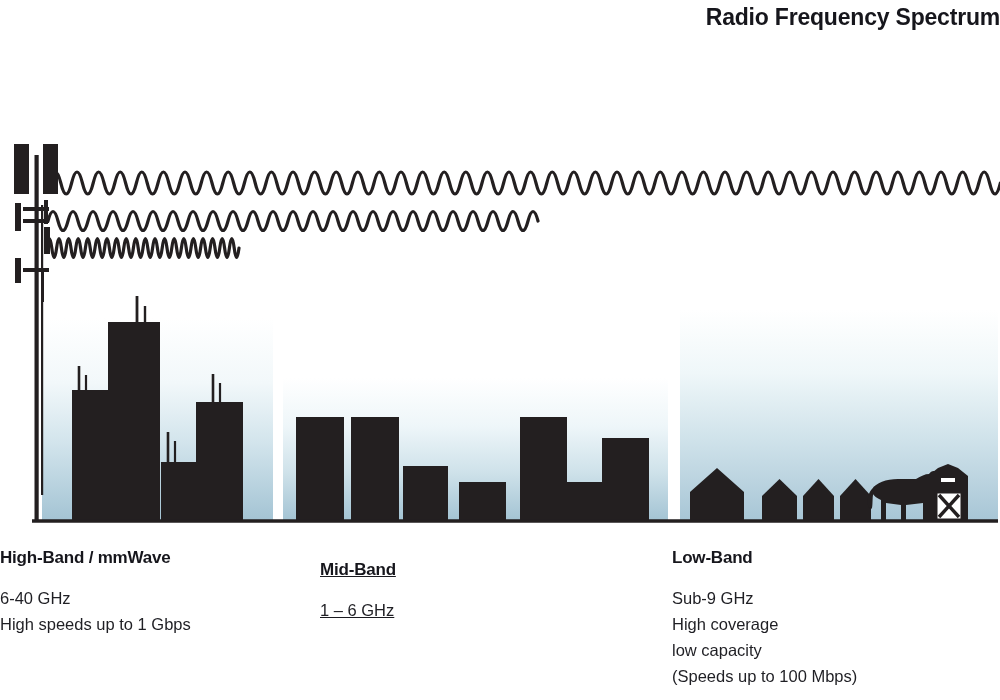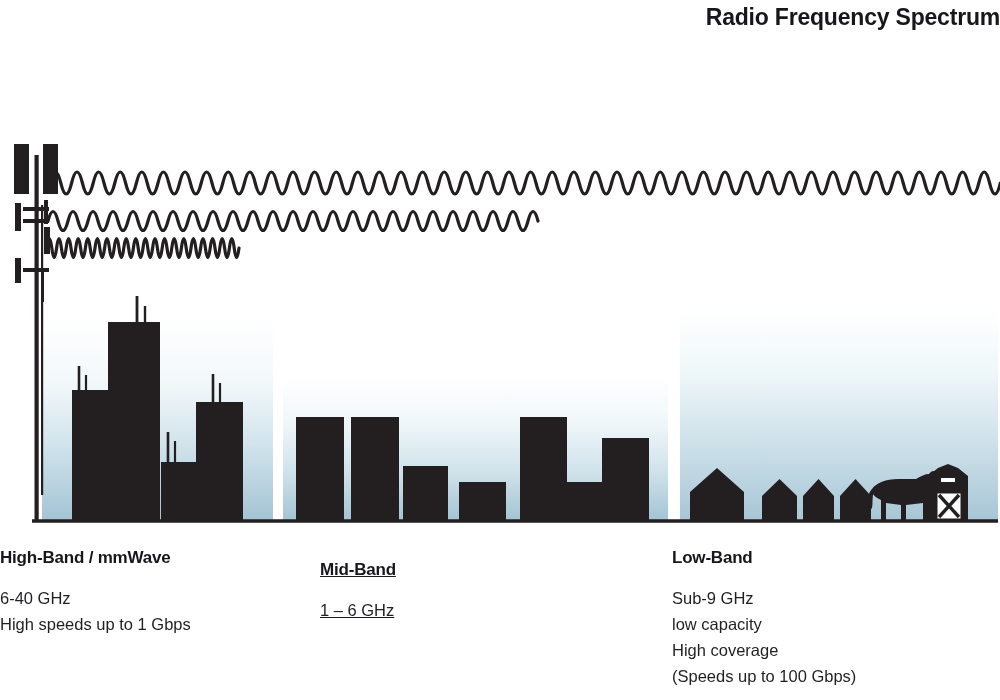--- a/index.html
+++ b/index.html
@@ -220,17 +220,17 @@
   <div class="band-title">Mid-Band</div>
   <div class="band-lines">
     <div>1 – 6 GHz</div>
   </div>
 </div>
 
 <div class="band-caption" id="caption-low">
   <div class="band-title">Low-Band</div>
   <div class="band-lines">
     <div>Sub-9 GHz</div>
+    <div>High coverage</div>
     <div>low capacity</div>
-    <div>High coverage</div>
-    <div>(Speeds up to 100 Gbps)</div>
+    <div>(Speeds up to 100 Mbps)</div>
   </div>
 </div>
 
 </body></html>

